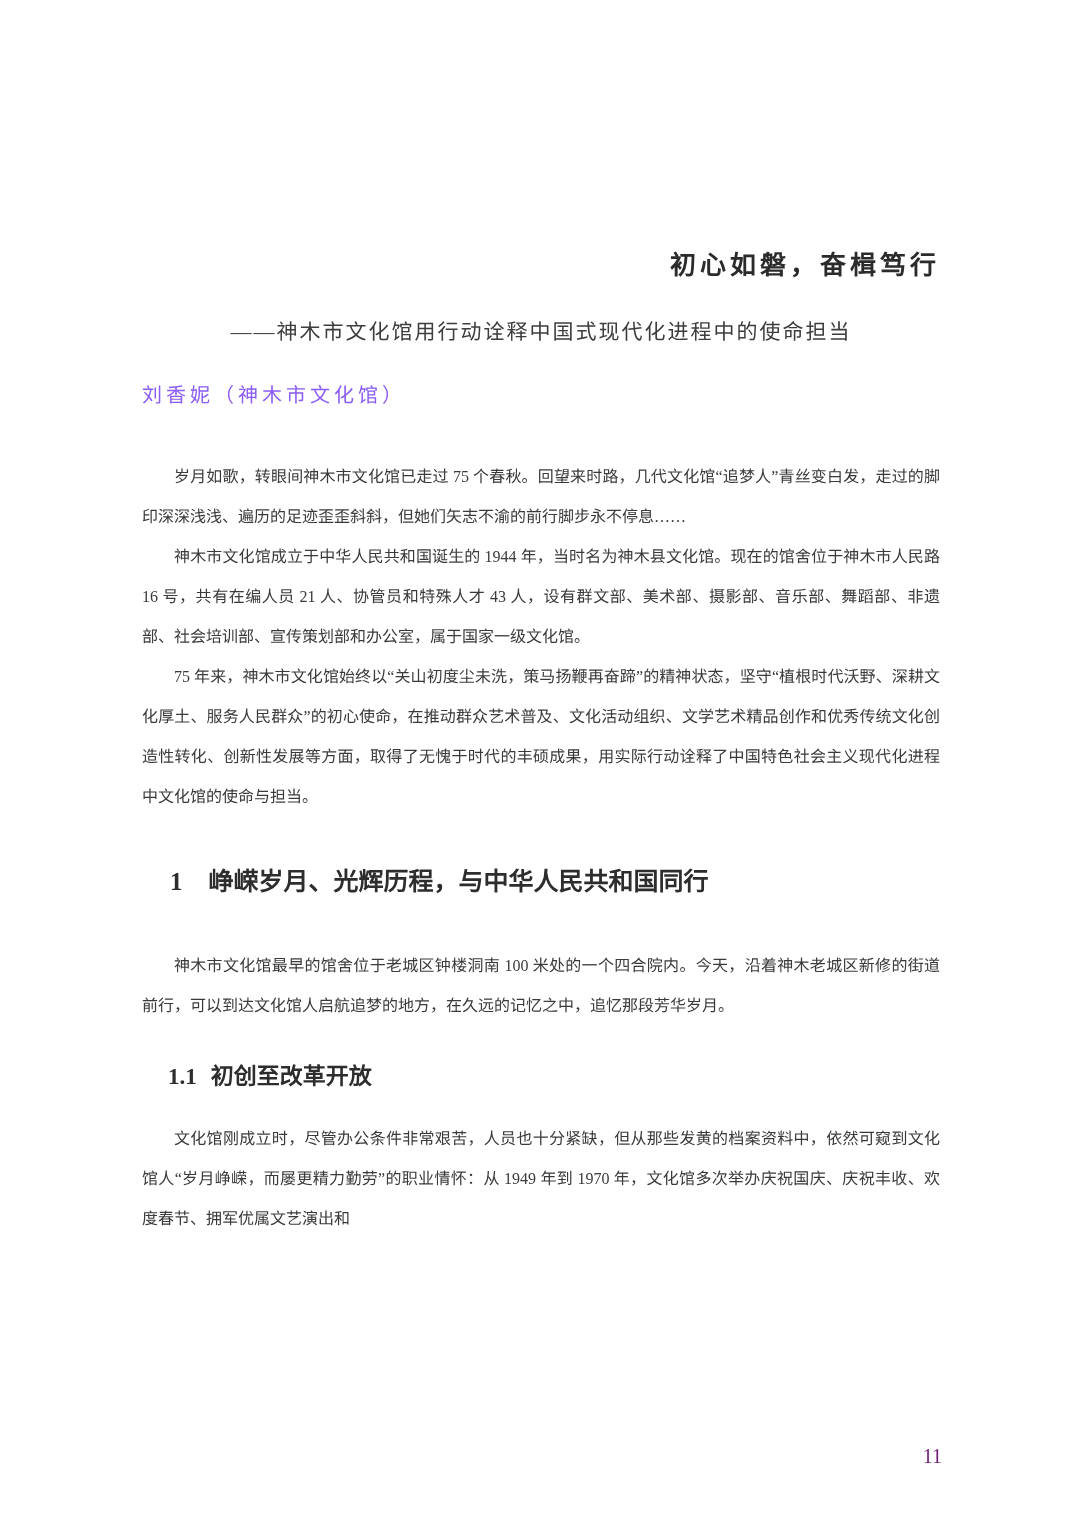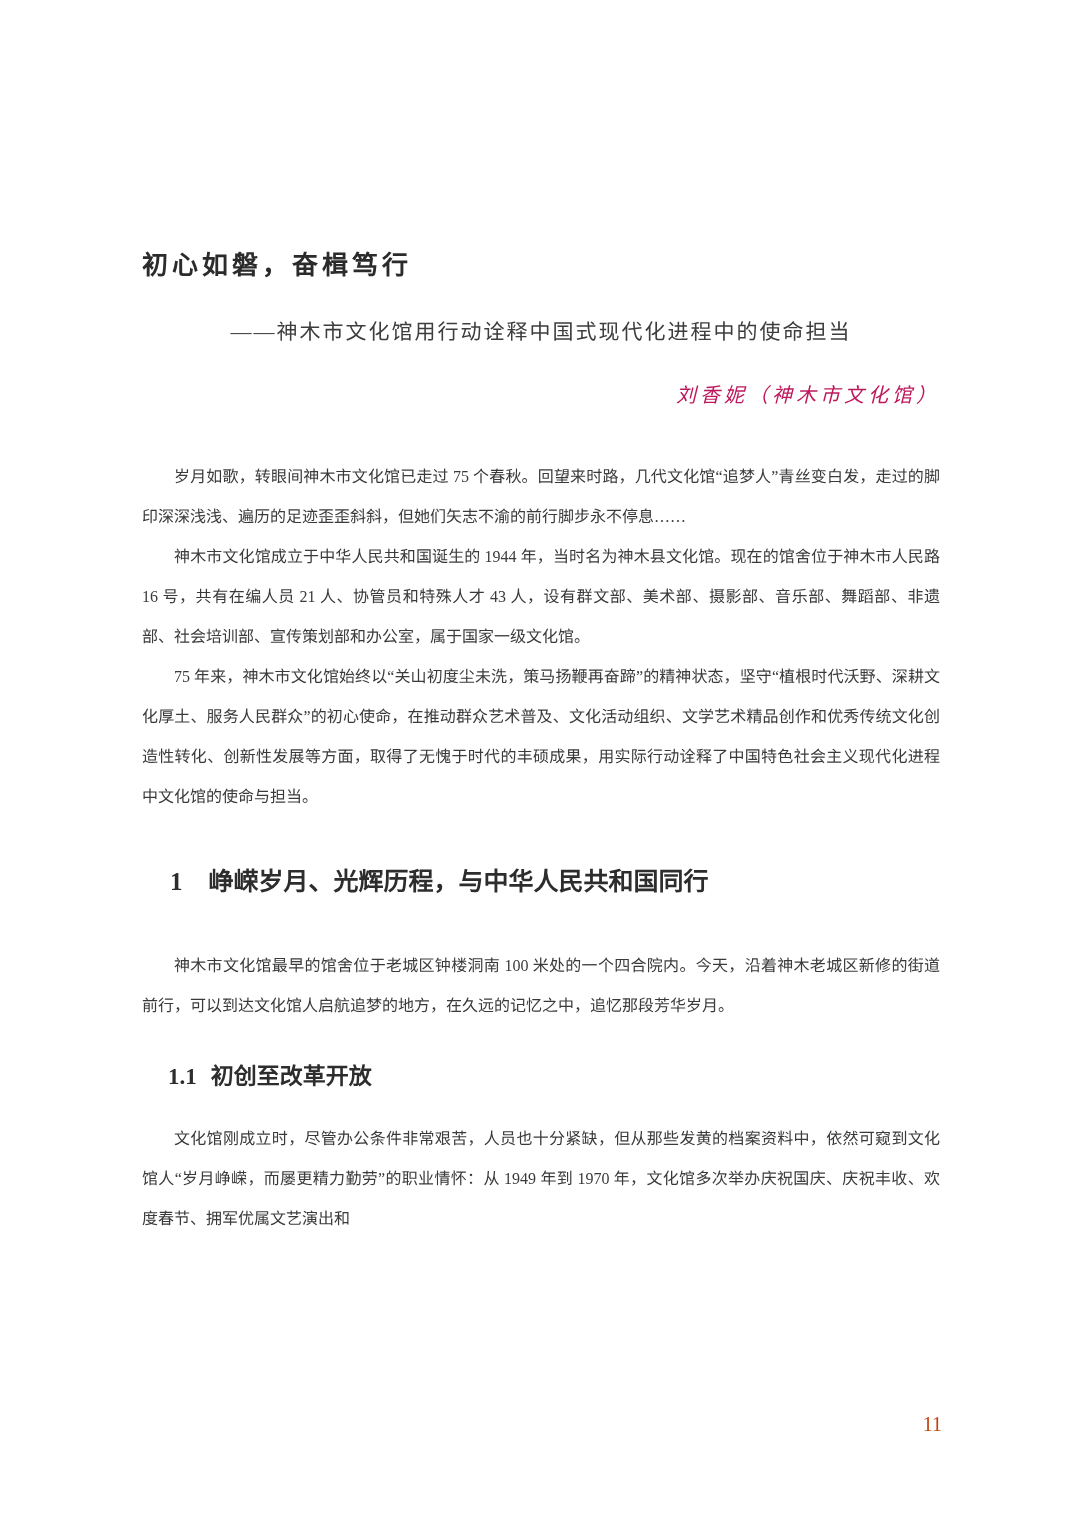--- a/index.html
+++ b/index.html
@@ -22,40 +22,39 @@
     top: 0;
     width: 798px;
   }
   .title {
     margin: 0;
     padding-top: 251px;
     font-size: 26px;
     line-height: 30px;
     font-weight: bold;
     color: #2b2b2b;
-    text-align: left;
+    text-align: right;
     letter-spacing: 4px;
     font-family: "Liberation Serif", "DejaVu Serif", serif;
   }
   .subtitle {
     margin: 38px 0 0 0;
     font-size: 21px;
     line-height: 26px;
     text-align: center;
     letter-spacing: 2px;
     color: #3d3d3d;
   }
   .author {
     margin: 37px 0 0 0;
     font-size: 20px;
     line-height: 26px;
-    text-align: right;
+    text-align: left;
     letter-spacing: 4px;
-    color: #be185d;
-    font-style: italic;
+    color: #8b5cf6;
   }
   .para {
     margin: 0;
     font-size: 16px;
     line-height: 40px;
     text-indent: 2em;
     text-align: justify;
     color: #3a3a3a;
   }
   .para.first-body {
@@ -82,25 +81,25 @@
     font-weight: bold;
     color: #2d2d2d;
     font-family: "Liberation Sans", "DejaVu Sans", sans-serif;
   }
   .heading-2 .h-num {
     font-family: "Liberation Serif", "DejaVu Serif", serif;
     margin-right: 14px;
   }
   .page-number {
     position: absolute;
-    top: 1412px;
+    top: 1444px;
     right: 138px;
     font-size: 20px;
     line-height: 24px;
-    color: #c2410c;
+    color: #701a75;
     font-family: "Liberation Serif", "DejaVu Serif", serif;
   }
 </style>
 </head>
 <body>
 
 <div class="page">
   <main class="content">
 
     <h1 class="title">初心如磐，奋楫笃行</h1>

